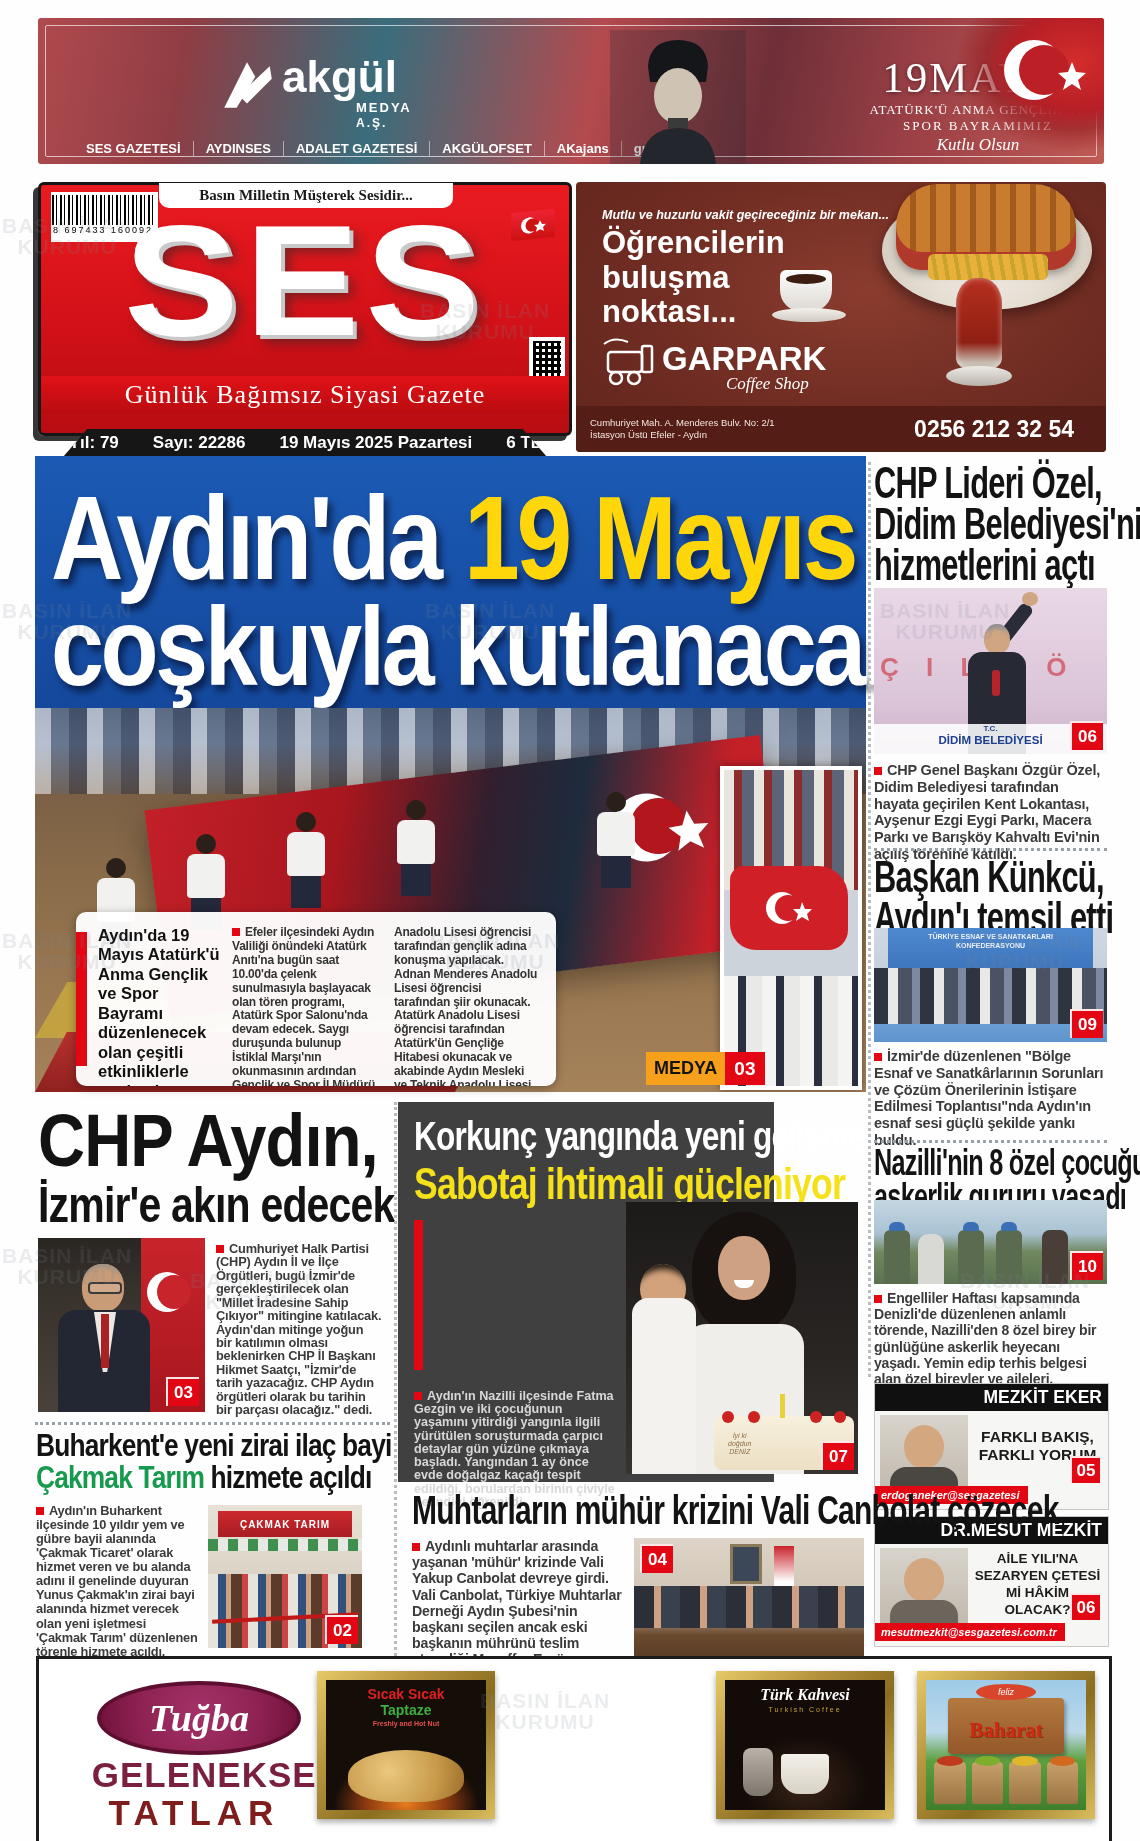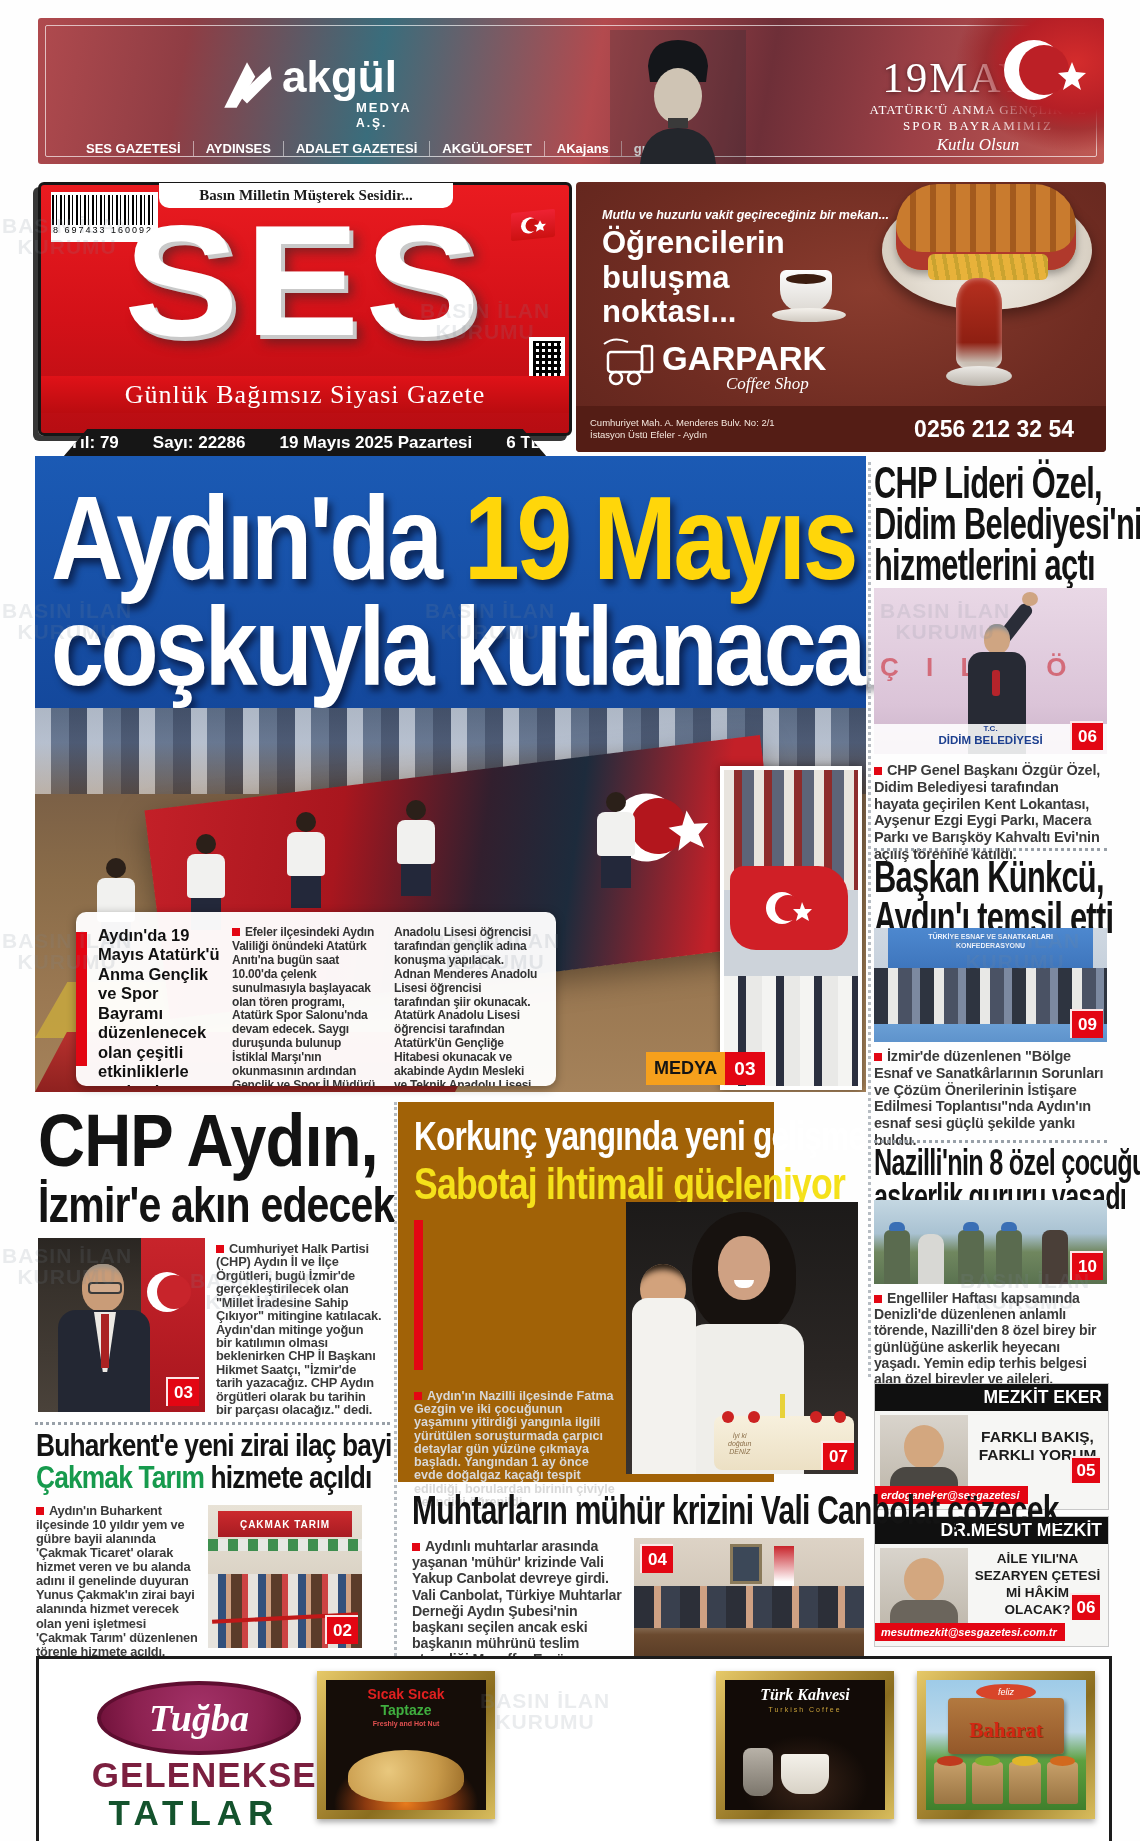--- a/index.html
+++ b/index.html
@@ -165,21 +165,21 @@
   .p-chp .flag{position:absolute;right:0;top:0;width:64px;height:174px;background:linear-gradient(#c8242b,#a8161e);}
   .p-chp .cres{position:absolute;right:18px;top:34px;width:40px;height:40px;border-radius:50%;background:#fff;}
   .p-chp .cres::after{content:"";position:absolute;left:10px;top:3px;width:34px;height:34px;border-radius:50%;background:#c8242b;}
   .p-chp .head{position:absolute;left:44px;top:26px;width:42px;height:48px;border-radius:46%;background:#c99c78;box-shadow:inset 0 12px 5px -8px #9b9286;}
   .p-chp .glass{position:absolute;left:50px;top:44px;width:30px;height:8px;border:2px solid #3a3a3a;border-radius:4px;background:rgba(255,255,255,.15);}
   .p-chp .suit{position:absolute;left:20px;top:72px;width:92px;height:102px;border-radius:18px 18px 0 0;background:#232733;}
   .p-chp .shirt{position:absolute;left:56px;top:74px;width:22px;height:60px;background:#ece9e4;clip-path:polygon(0 0,100% 0,60% 100%,40% 100%);}
   .p-chp .tie{position:absolute;left:63px;top:76px;width:8px;height:54px;background:#a22;}
   .chp-body{left:216px;top:1242px;width:166px;font-size:12.8px;line-height:1.05;}
   
-  .firebox{left:398px;top:1102px;width:376px;height:380px;background:#a16207;}
+  .firebox{left:398px;top:1102px;width:376px;height:380px;background:#404040;}
   .fire-k{position:absolute;left:16px;top:12px;color:#fff;font-weight:900;font-size:40px;transform:scaleX(.79);transform-origin:left top;white-space:nowrap;letter-spacing:-1px;}
   .fire-h{position:absolute;left:16px;top:56px;color:#f5e11a;font-weight:900;font-size:45px;transform:scaleX(.79);transform-origin:left top;white-space:nowrap;letter-spacing:-1px;}
   .fire-intro{position:absolute;left:30px;top:118px;width:188px;color:#fff;font-weight:800;font-size:14.2px;line-height:1.12;}
   .fire-bar{position:absolute;left:16px;top:118px;width:9px;height:150px;background:#e30613;}
   .fire-body{position:absolute;left:16px;top:288px;width:205px;color:#d8d8d8;font-weight:600;font-size:12.6px;line-height:1.05;}
   .p-fire{position:absolute;left:228px;top:100px;width:232px;height:272px;background:linear-gradient(#1c1a19,#2a2624 60%,#383330);}
   .p-fire .mhair{position:absolute;left:66px;top:10px;width:104px;height:120px;border-radius:50% 50% 40% 40%;background:#17120f;}
   .p-fire .mface{position:absolute;left:92px;top:34px;width:52px;height:64px;border-radius:48%;background:#cfa183;}
   .p-fire .msmile{position:absolute;left:108px;top:78px;width:20px;height:8px;border-radius:0 0 12px 12px;background:#fff;}
   .p-fire .mshirt{position:absolute;left:58px;top:122px;width:120px;height:150px;border-radius:22px 22px 0 0;background:#efeeea;}
@@ -209,21 +209,21 @@
   .p-cakmak .crw{position:absolute;left:0;right:0;bottom:0;height:74px;
     background:repeating-linear-gradient(90deg,#e6e3dd 0 10px,#32507c 10px 18px,#cfa183 18px 23px,#5b3c2a 23px 34px,#c44 34px 40px);}
   .p-cakmak .rib{position:absolute;left:4px;bottom:28px;right:4px;height:4px;background:#c01818;transform:rotate(-3deg);}
   
   .bstrip{left:36px;top:1656px;width:1070px;height:182px;background:#fff;border:3px solid #1c1c1c;}
   .tugba-oval{position:absolute;left:58px;top:22px;width:196px;height:66px;border-radius:50%;
     background:radial-gradient(circle at 50% 40%,#a33268,#8c2150 60%,#6d1038);border:4px solid #5e0e30;
     display:flex;align-items:center;justify-content:center;color:#fff;font-family:"Liberation Serif",serif;
     font-style:italic;font-weight:700;font-size:38px;}
   .tugba-l1{position:absolute;left:10px;top:96px;width:290px;text-align:right;font-weight:900;font-size:35px;color:#7b1f3f;letter-spacing:1px;}
-  .tugba-l2{position:absolute;left:10px;top:134px;width:290px;text-align:center;font-weight:900;font-size:35px;color:#14532d;letter-spacing:6px;}
+  .tugba-l2{position:absolute;left:10px;top:134px;width:290px;text-align:center;font-weight:900;font-size:35px;color:#7f1d1d;letter-spacing:6px;}
   .gframe{position:absolute;top:12px;width:178px;height:148px;background:linear-gradient(135deg,#e6c968 0%,#b8963f 30%,#8a6d1f 60%,#d9bd5d 100%);
     padding:9px;box-sizing:border-box;box-shadow:0 3px 6px rgba(0,0,0,.35);}
   .gframe .inn{position:relative;width:100%;height:100%;overflow:hidden;}
   .f1 .inn{background:radial-gradient(90px 60px at 50% 95%,#e87b1d 0%,#8c3a10 45%,#150d08 80%);}
   .f1 .t1{position:absolute;left:0;right:0;top:6px;text-align:center;color:#e02020;font-weight:900;font-size:14px;}
   .f1 .t2{position:absolute;left:0;right:0;top:22px;text-align:center;color:#3fae3f;font-weight:900;font-size:14px;}
   .f1 .t3{position:absolute;left:0;right:0;top:40px;text-align:center;color:#e05050;font-weight:700;font-size:7px;}
   .f1 .nuts{position:absolute;left:22px;bottom:8px;width:116px;height:52px;border-radius:50% 50% 40% 40%;
     background:radial-gradient(circle at 35% 40%,#e9c87e,#c89a4a 60%,#9a6c28);}
   .f2 .inn{background:linear-gradient(#ffffff,#f2efe8);}

